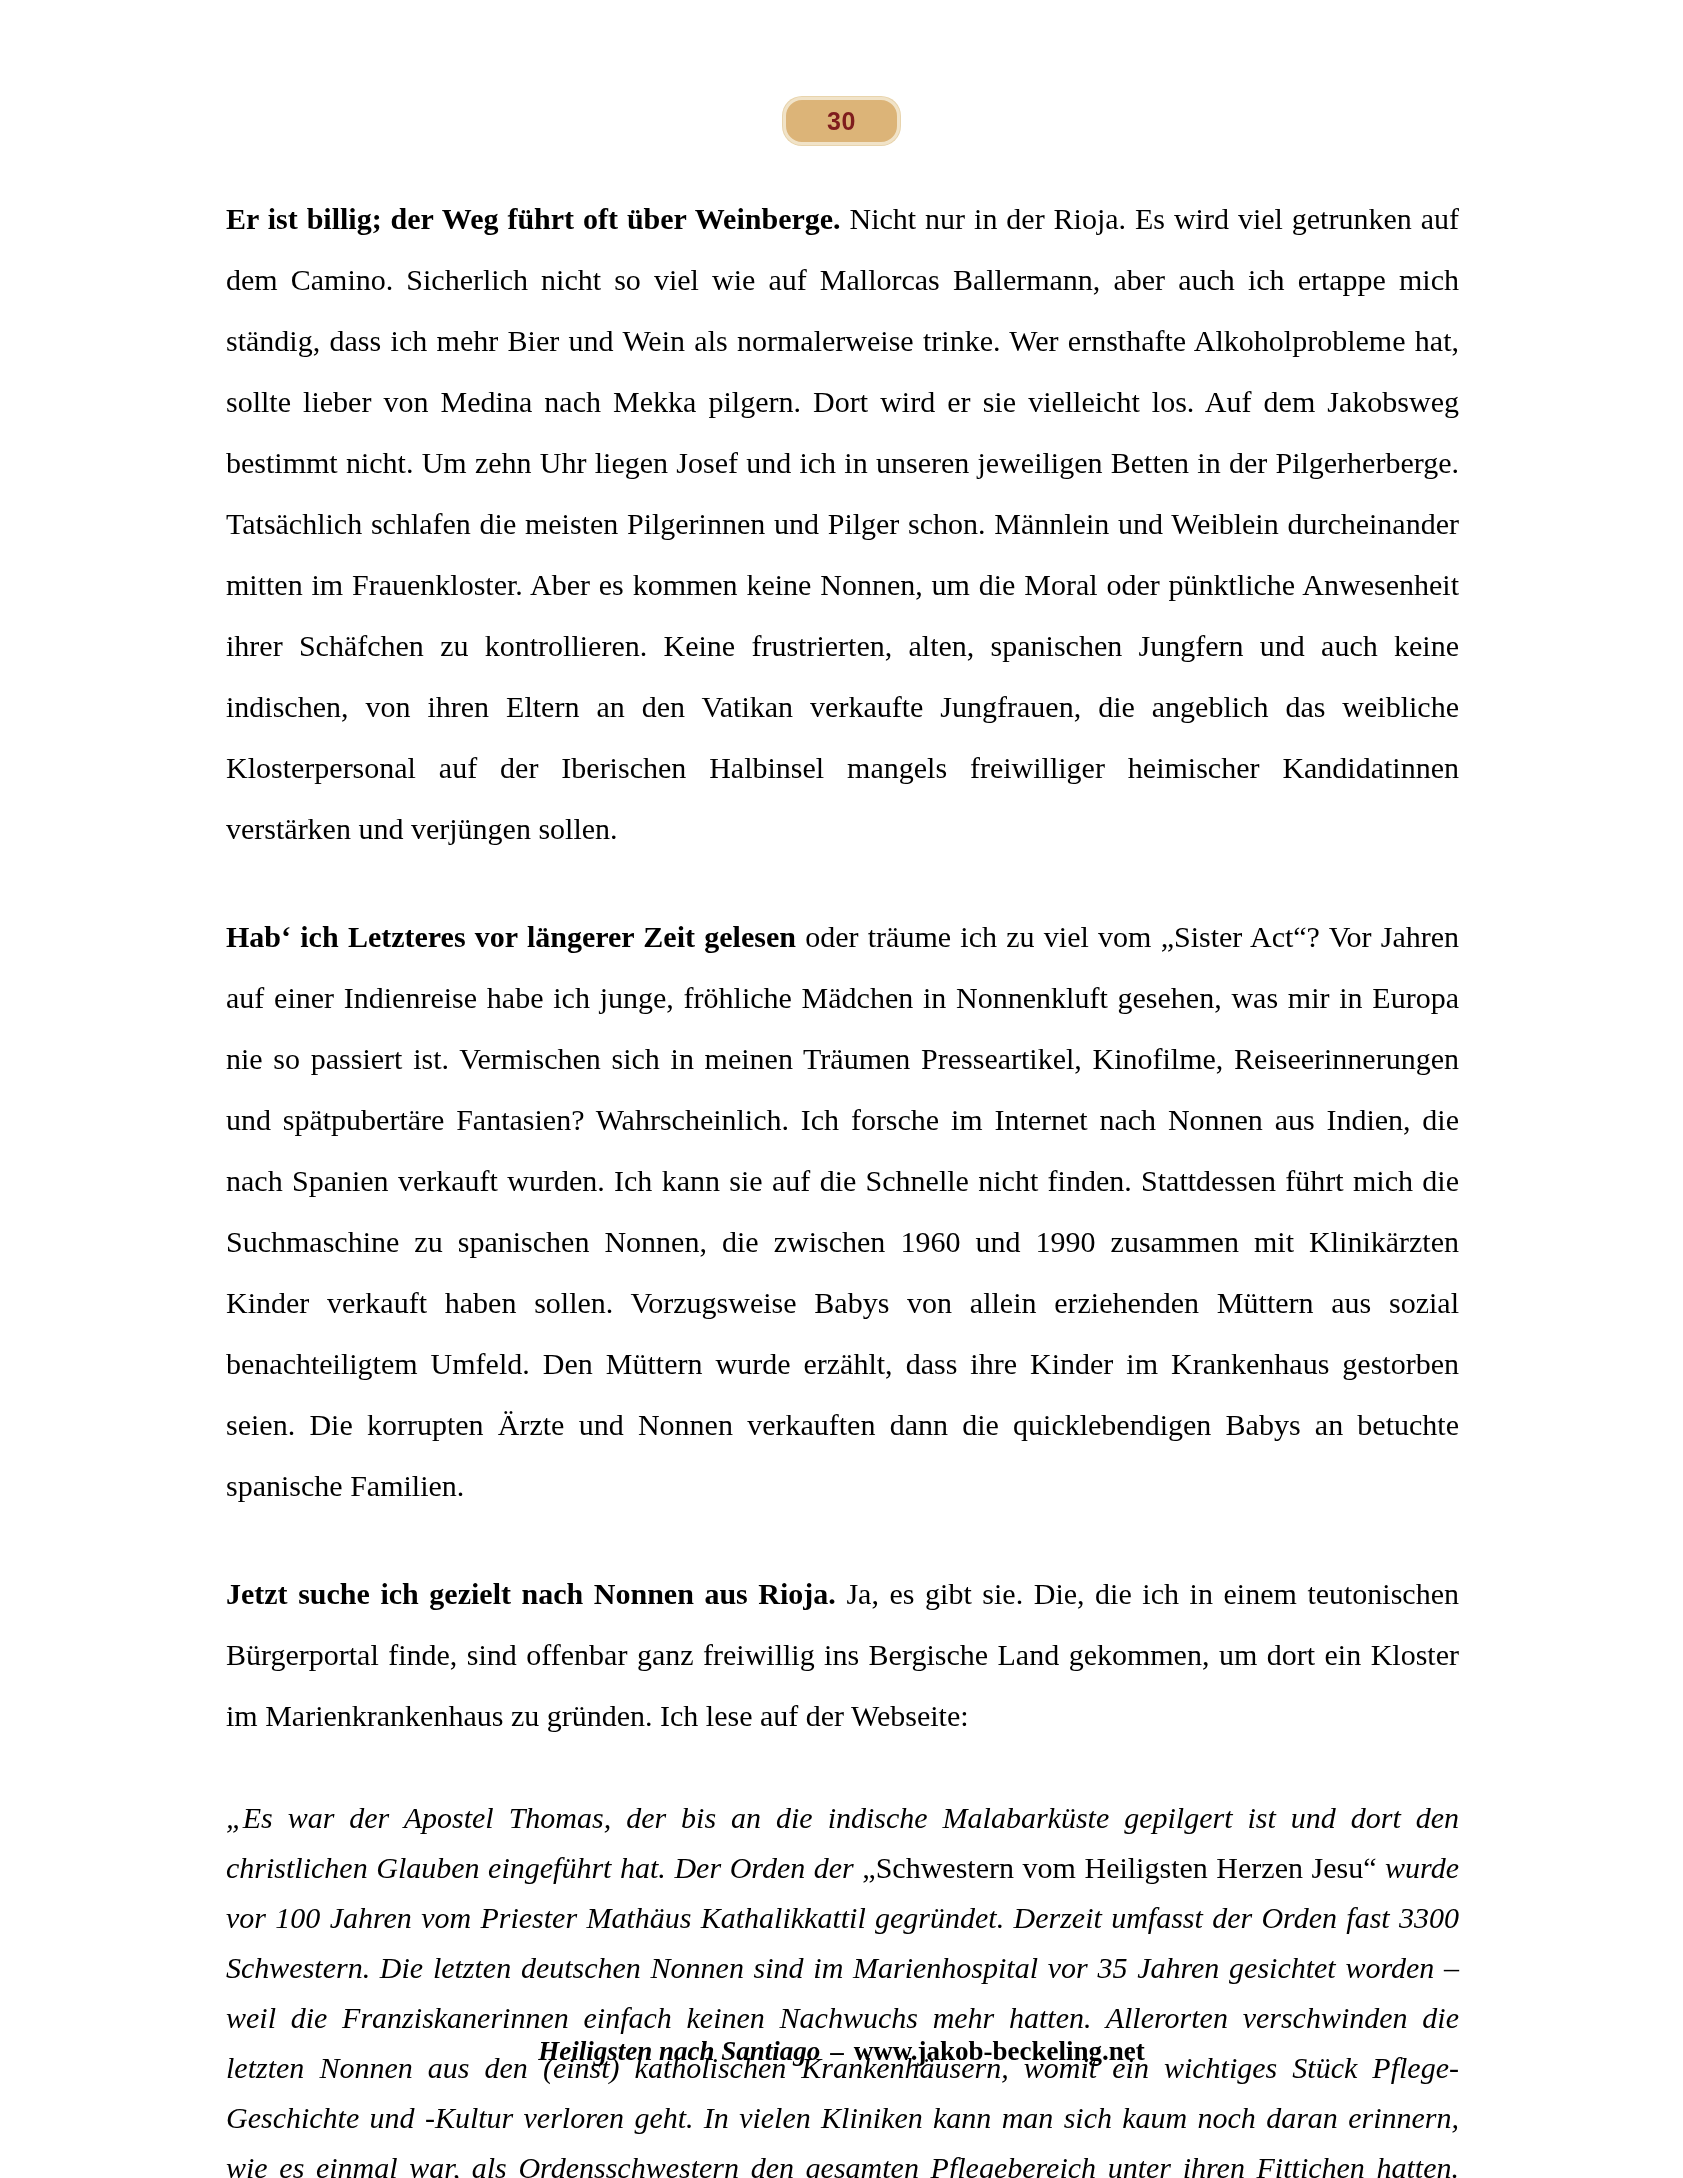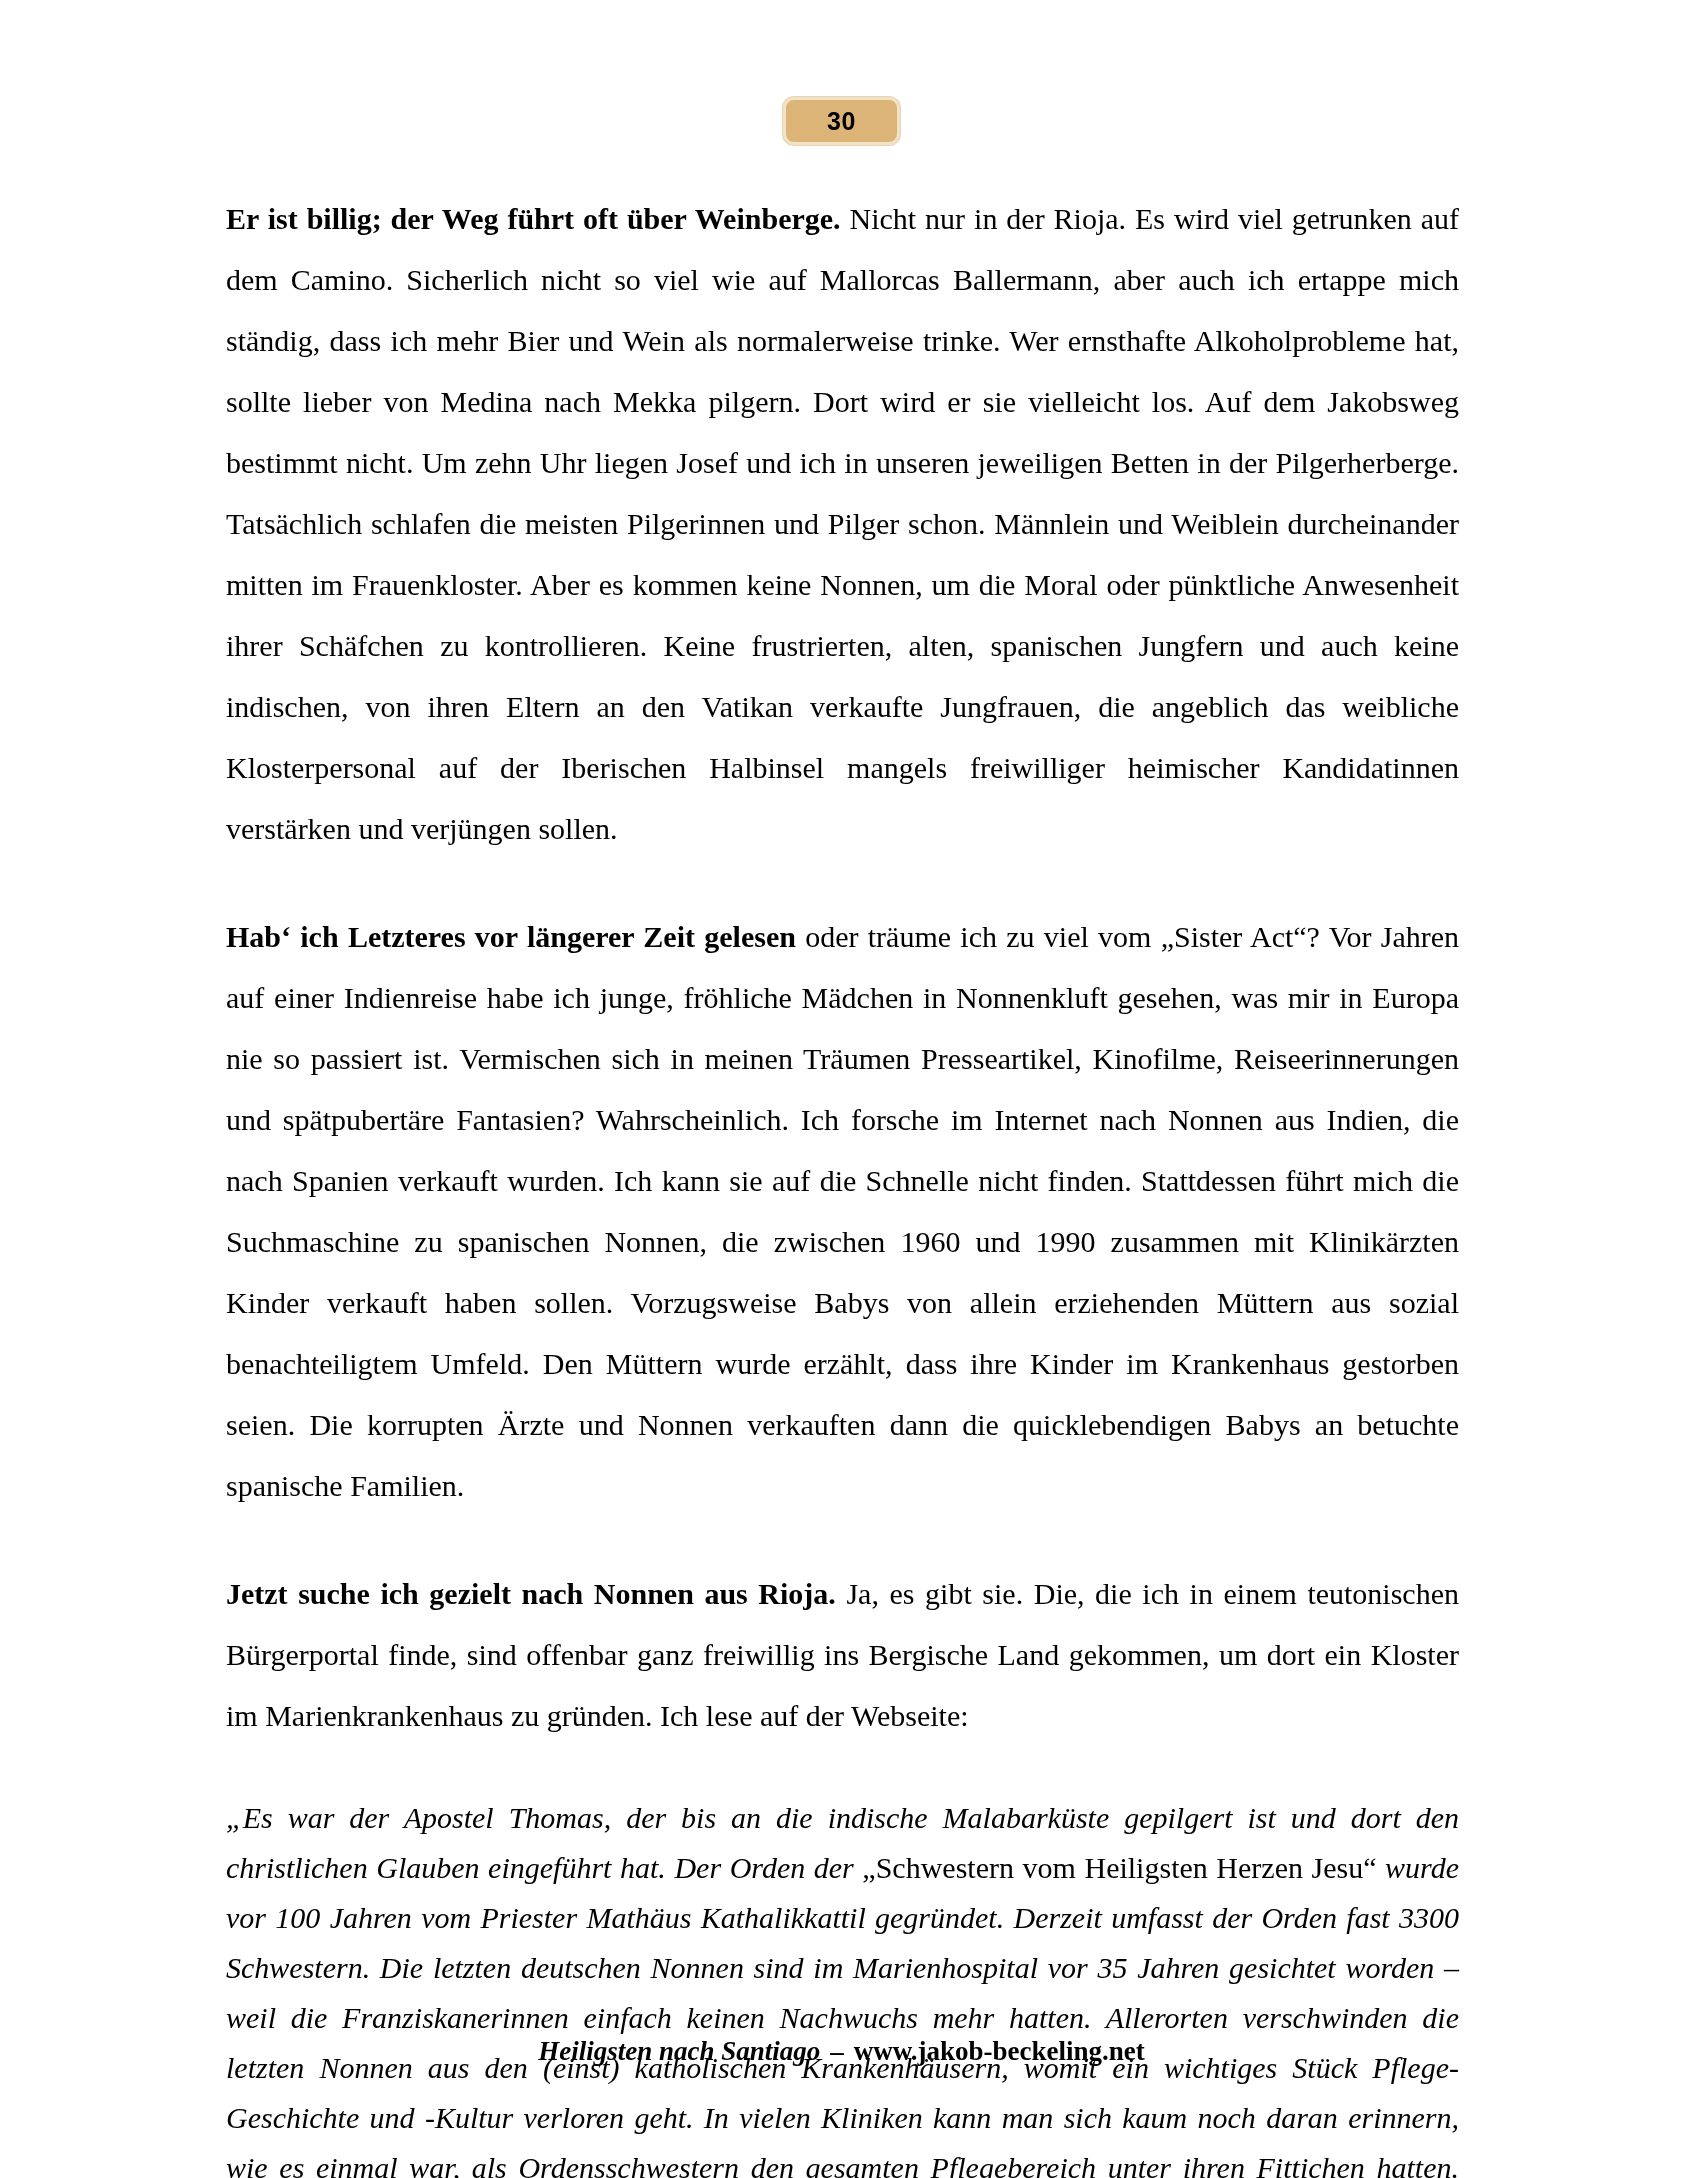--- a/index.html
+++ b/index.html
@@ -25,31 +25,31 @@
     top: 97px;
     left: 0;
     width: 100%;
     display: flex;
     justify-content: center;
   }
 
   .page-number-badge {
     width: 117px;
     height: 48px;
-    border-radius: 11px;
+    border-radius: 19px;
     background: #dcb478;
     border: 3px solid #f1e3c8;
     box-sizing: border-box;
     display: flex;
     align-items: center;
     justify-content: center;
     font-family: "Liberation Sans", "DejaVu Sans", sans-serif;
     font-weight: bold;
     font-size: 25px;
-    color: #000000;
+    color: #7f1d1d;
     letter-spacing: 0.5px;
     box-shadow: 0 0 0 1px #e8d4ad;
   }
 
   
   .content {
     position: absolute;
     left: 226px;
     top: 188px;
     width: 1233px;

